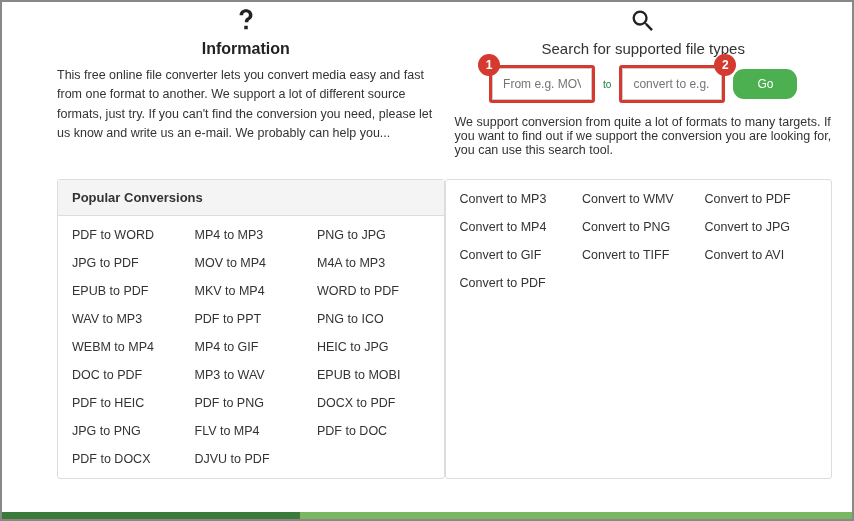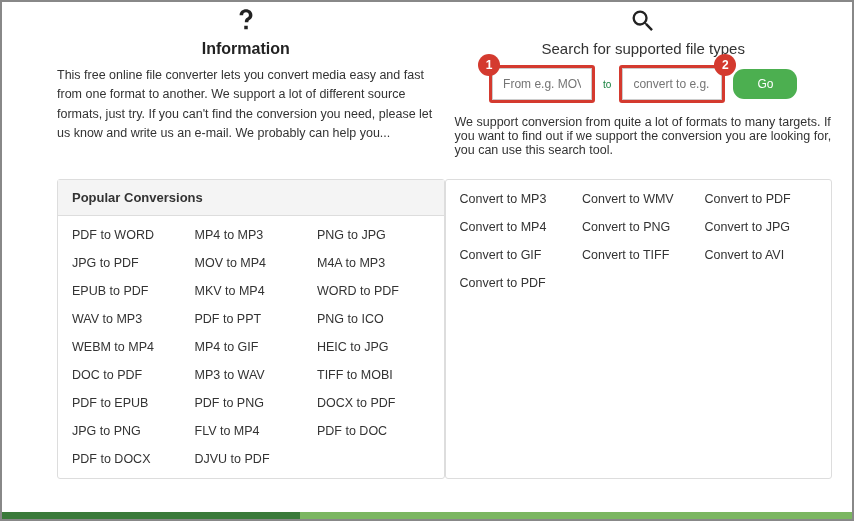--- a/index.html
+++ b/index.html
@@ -173,22 +173,22 @@
           <a href="#">MKV to MP4</a>
           <a href="#">WORD to PDF</a>
           <a href="#">WAV to MP3</a>
           <a href="#">PDF to PPT</a>
           <a href="#">PNG to ICO</a>
           <a href="#">WEBM to MP4</a>
           <a href="#">MP4 to GIF</a>
           <a href="#">HEIC to JPG</a>
           <a href="#">DOC to PDF</a>
           <a href="#">MP3 to WAV</a>
-          <a href="#">TIFF to MOBI</a>
-          <a href="#">PDF to EPUB</a>
+          <a href="#">EPUB to MOBI</a>
+          <a href="#">PDF to HEIC</a>
           <a href="#">PDF to PNG</a>
           <a href="#">DOCX to PDF</a>
           <a href="#">JPG to PNG</a>
           <a href="#">FLV to MP4</a>
           <a href="#">PDF to DOC</a>
           <a href="#">PDF to DOCX</a>
           <a href="#">DJVU to PDF</a>
         </div>
     </div>
   </div>

